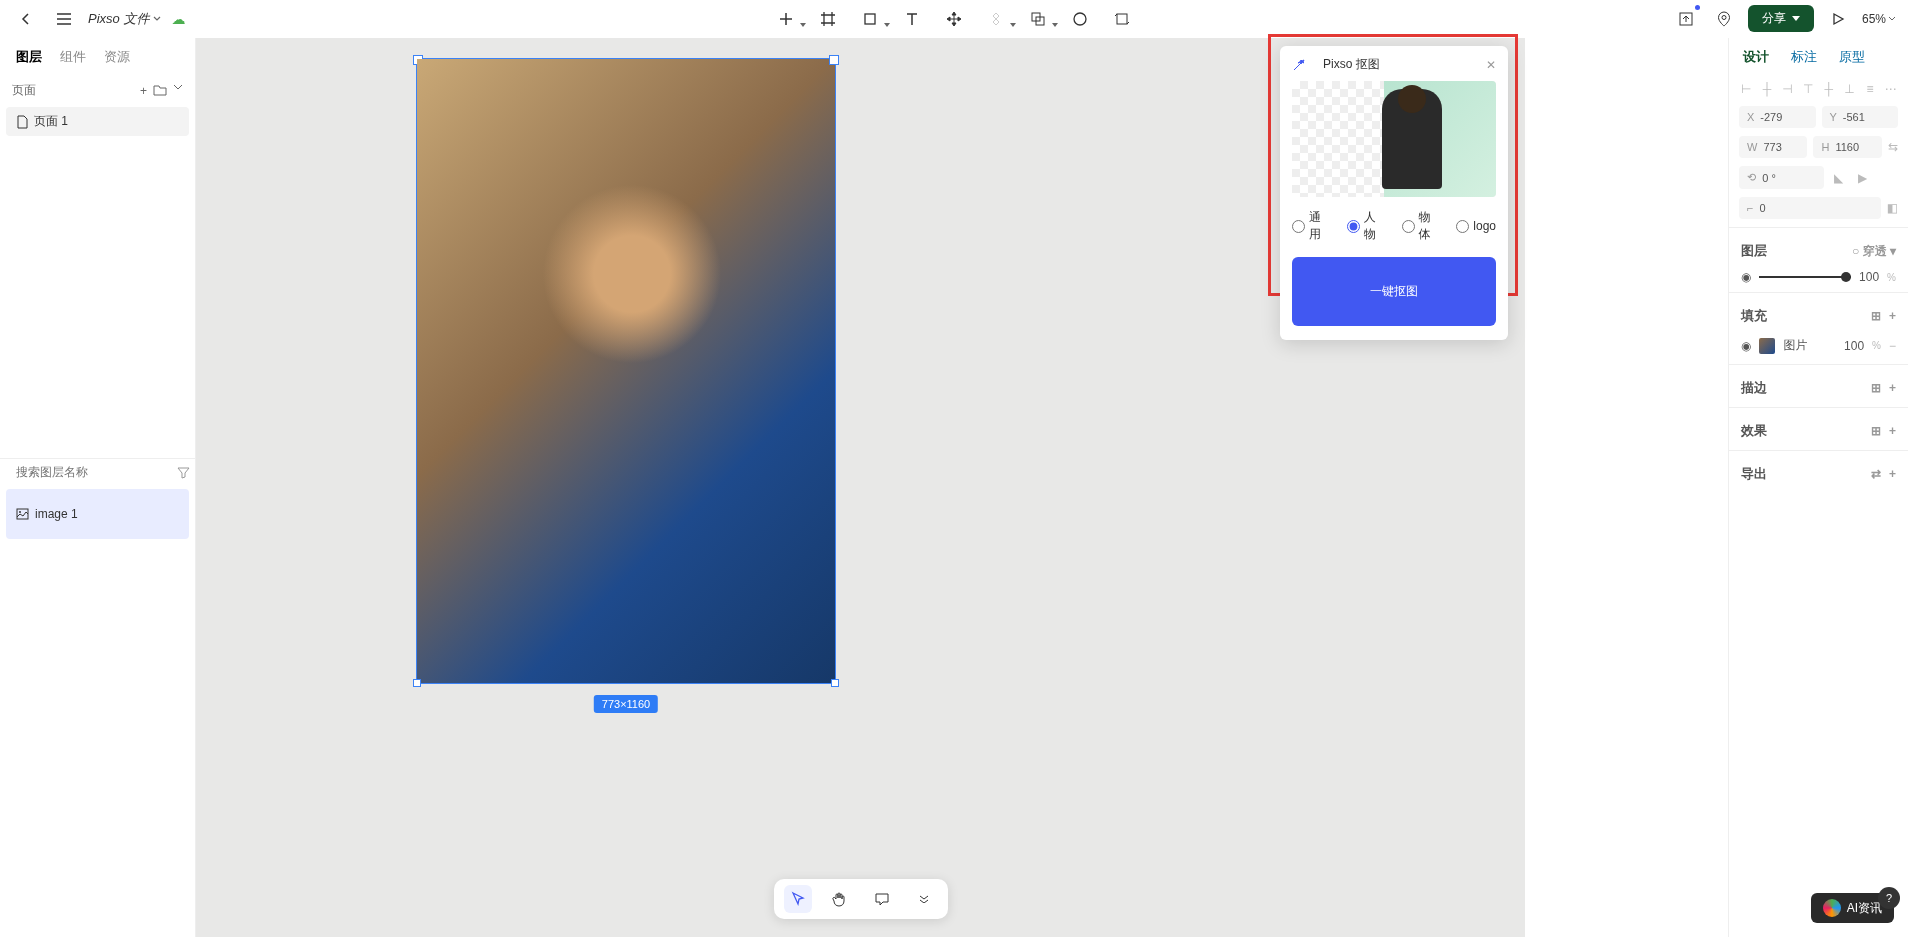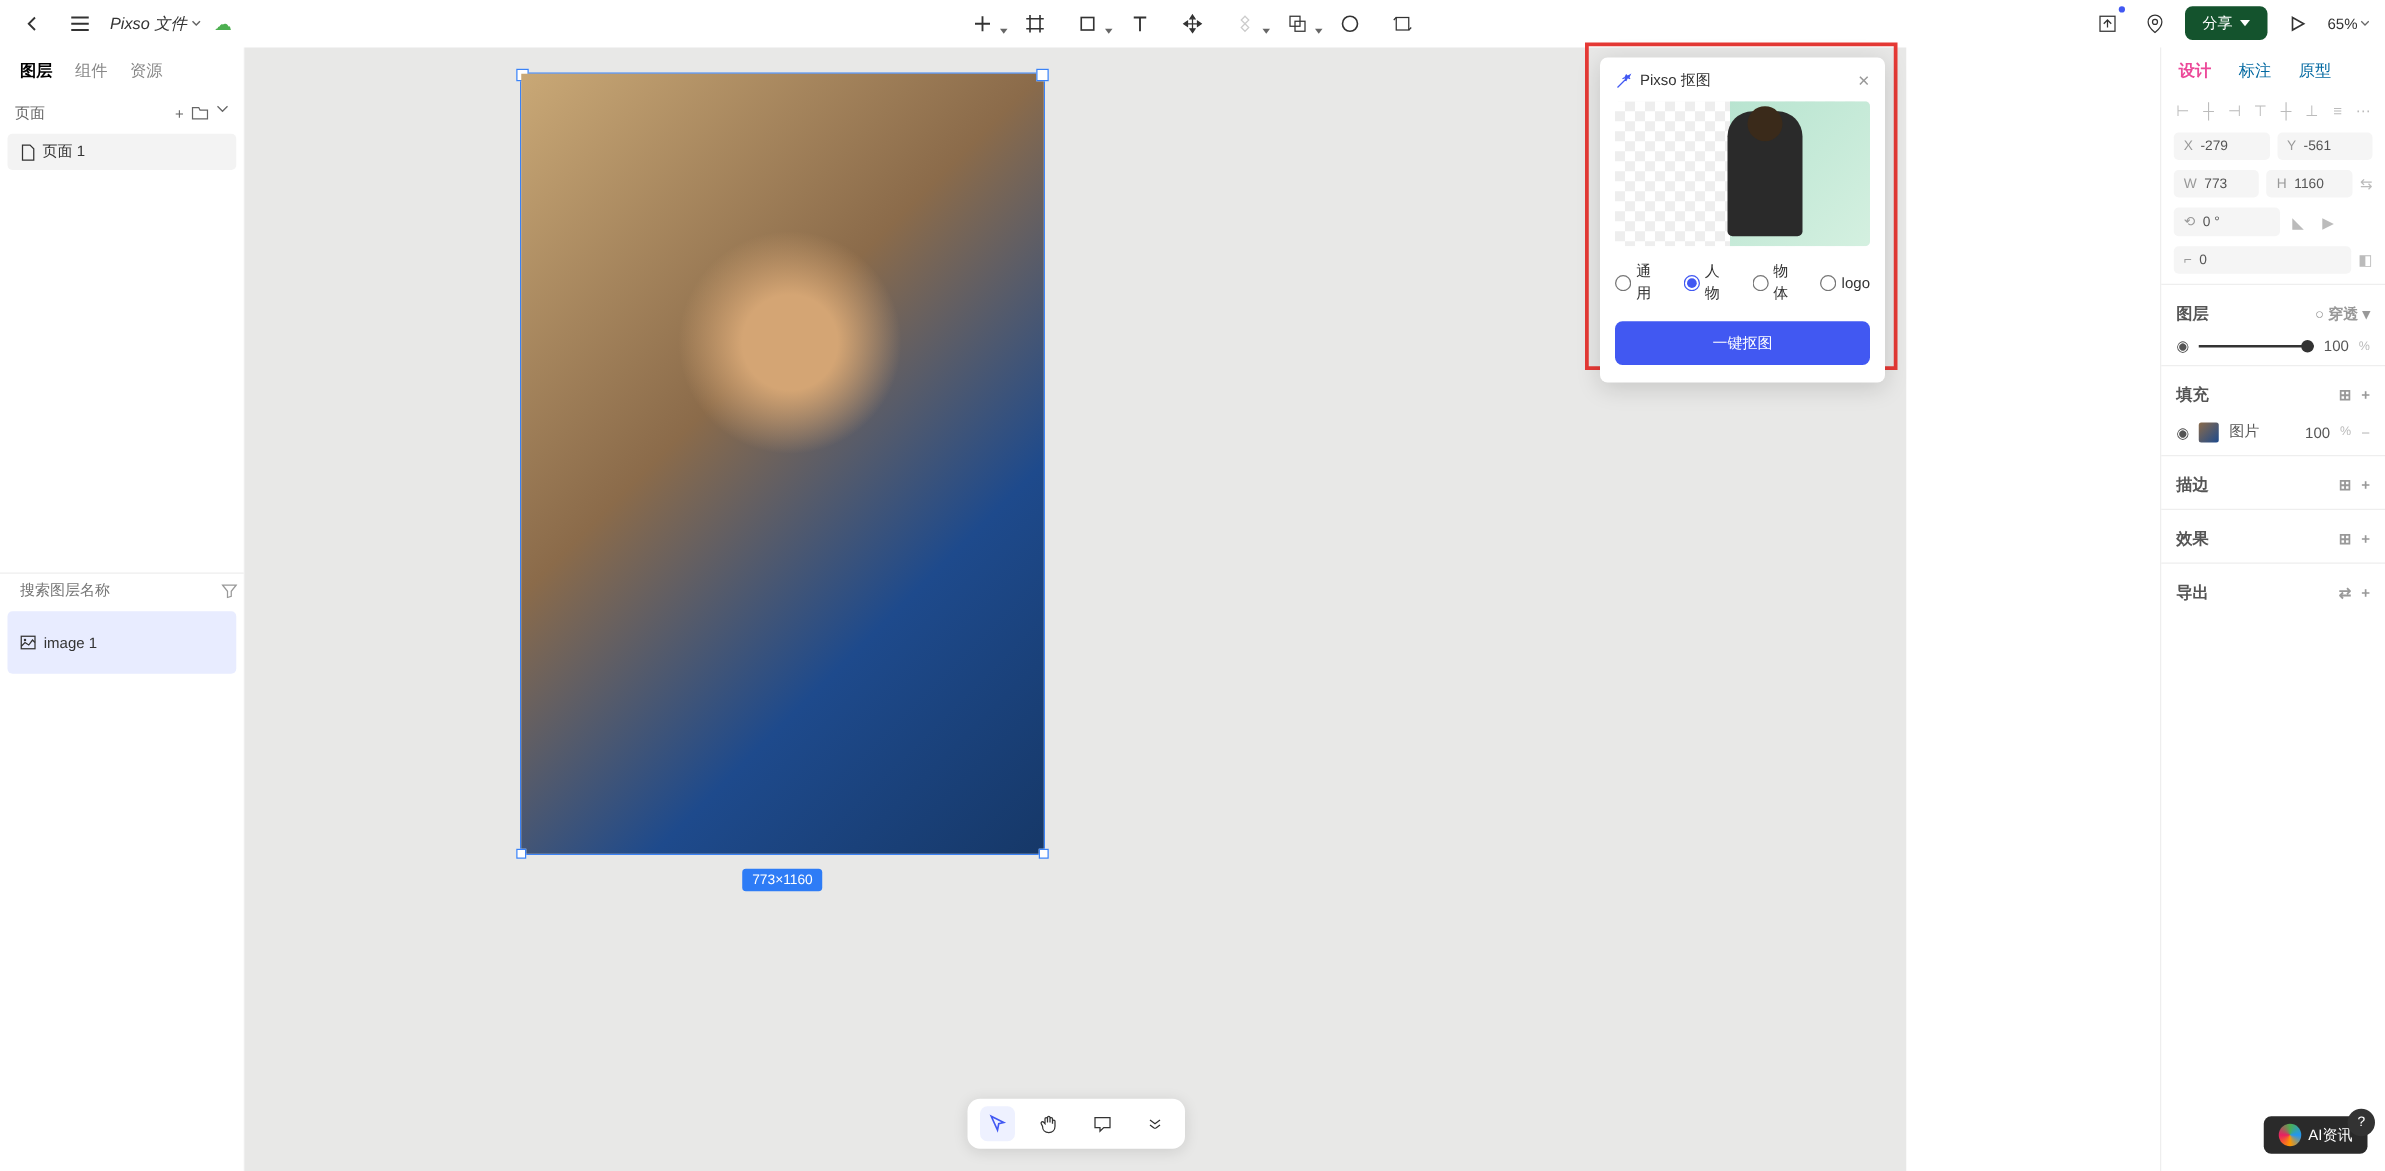--- a/index.html
+++ b/index.html
@@ -43,36 +43,36 @@
 .img-placeholder::before { content: ''; position: absolute; top: 20%; left: 30%; width: 180px; height: 180px; background: radial-gradient(circle,#d4a574 30%,transparent 70%); border-radius: 50%; }
 .size-badge { position: absolute; left: 50%; transform: translateX(-50%); bottom: -30px; background: #2e7cf6; color: #fff; padding: 3px 8px; border-radius: 3px; font-size: 11px; text-align: center; }
 
 .float-toolbar { position: absolute; bottom: 18px; left: 50%; transform: translateX(-50%); background: #fff; border-radius: 10px; box-shadow: 0 2px 12px rgba(0,0,0,0.12); padding: 6px 10px; display: flex; gap: 14px; align-items: center; }
 .float-tool { width: 28px; height: 28px; display: flex; align-items: center; justify-content: center; cursor: pointer; border-radius: 6px; }
 .float-tool.active { background: #eef1ff; color: #4158f2; }
 
 
 .cutout-panel { position: absolute; right: 400px; top: 46px; width: 228px; background: #fff; border-radius: 6px; box-shadow: 0 4px 20px rgba(0,0,0,0.15); padding: 10px 12px 14px; z-index: 10; }
 .cutout-header { display: flex; align-items: center; justify-content: space-between; margin-bottom: 8px; }
-.cutout-title { display: flex; align-items: center; gap: 6px; font-size: 12px; font-weight: 500; }
+.cutout-title { display: flex; align-items: center; gap: 17px; font-size: 12px; font-weight: 500; }
 .preview-box { width: 100%; height: 116px; background: repeating-conic-gradient(#eee 0% 25%, #fff 0% 50%) 0 0/16px 16px; border-radius: 4px; position: relative; overflow: hidden; }
 .preview-fg { position: absolute; right: 0; top: 0; bottom: 0; width: 55%; background: linear-gradient(135deg,#b8e4d0 0%,#d4f0e0 100%); }
 .preview-person { position: absolute; left: 44%; top: 8px; width: 60px; height: 100px; background: #2a2a2a; border-radius: 20px 20px 4px 4px; }
 .preview-person::before { content: ''; position: absolute; top: -4px; left: 16px; width: 28px; height: 28px; background: #3a2a1a; border-radius: 50%; }
 .radio-row { display: flex; gap: 14px; margin: 12px 0 14px; font-size: 12px; }
 .radio-row label { display: flex; align-items: center; gap: 4px; cursor: pointer; }
 .radio-row input { accent-color: #4158f2; }
-.cutout-btn { width: 100%; background: #4158f2; color: #fff; border: none; border-radius: 6px; padding: 9px 0; font-size: 12px; cursor: pointer; }
+.cutout-btn { width: 100%; background: #4158f2; color: #fff; border: none; border-radius: 6px; padding: 26px 0; font-size: 12px; cursor: pointer; }
 .highlight-box { position: absolute; right: 390px; top: 34px; width: 250px; height: 262px; border: 3px solid #e53935; z-index: 9; pointer-events: none; }
 
 
 .right-panel { position: absolute; right: 0; top: 38px; width: 180px; bottom: 0; background: #fff; border-left: 1px solid #eee; padding: 0; color: #555; }
 .right-tabs { display: flex; gap: 22px; padding: 10px 14px; font-size: 13px; }
 .rtab { cursor: pointer; color: #0369a1; }
-.rtab.active { color: #ec4899; font-weight: 600; }
+.rtab.active { color: #14532d; font-weight: 600; }
 .align-row { display: flex; gap: 6px; padding: 4px 10px; }
 .align-btn { width: 18px; height: 18px; cursor: pointer; color: #bbb; display: flex; align-items: center; justify-content: center; }
 .prop-row { display: flex; gap: 6px; padding: 4px 10px; align-items: center; }
 .prop-field { flex: 1; background: #f5f5f5; border-radius: 4px; padding: 5px 8px; display: flex; align-items: center; gap: 6px; font-size: 11px; }
 .prop-label { color: #999; }
 .section-title { padding: 10px 12px 6px; font-size: 13px; font-weight: 600; display: flex; justify-content: space-between; align-items: center; }
 .section-title .sec-icons { display: flex; gap: 8px; color: #999; font-size: 12px; }
 .opacity-row { display: flex; align-items: center; gap: 8px; padding: 4px 12px; }
 .slider { flex: 1; height: 2px; background: #333; position: relative; }
 .slider::after { content: ''; position: absolute; right: 0; top: -4px; width: 10px; height: 10px; background: #333; border-radius: 50%; }

